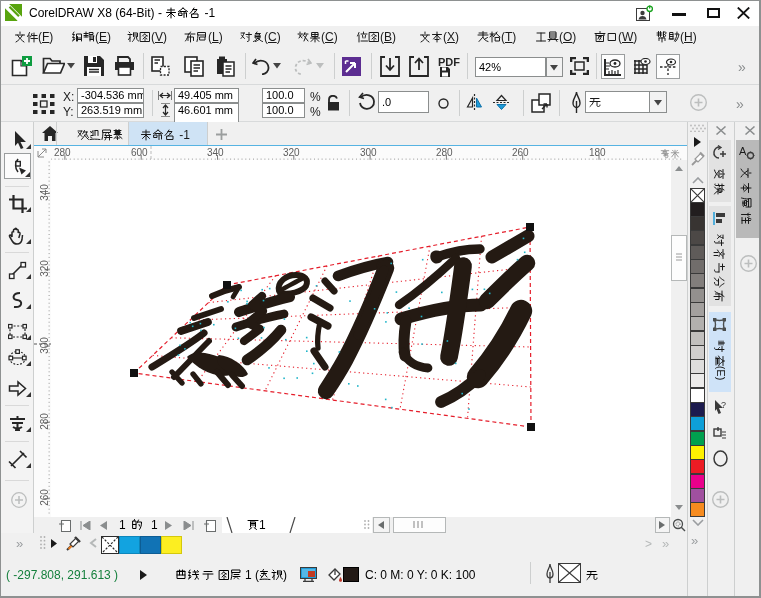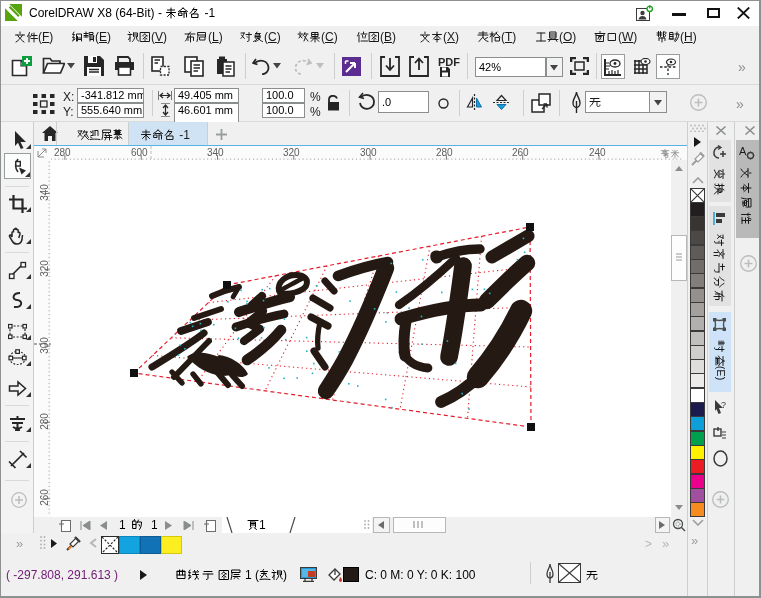--- a/index.html
+++ b/index.html
@@ -218,22 +218,22 @@
 <rect x="0" y="8" width="4.5" height="4"></rect>
       <rect x="17" y="8" width="4.5" height="4"></rect>
 <rect x="0" y="16" width="4.5" height="4"></rect>
       <rect x="8.5" y="16" width="4.5" height="4"></rect>
       <rect x="17" y="16" width="4.5" height="4"></rect>
     </g>
 <rect x="7.5" y="7" width="6.5" height="6" fill="none" stroke="#262626" stroke-width="1.3"></rect>
   </svg>
 <div class="abs" style="left:63px;top:90px;font-size:12px;color:#1a1a1a;white-space:nowrap">X:</div>
 <div class="abs" style="left:63px;top:105px;font-size:12px;color:#1a1a1a;white-space:nowrap">Y:</div>
-<div class="fld" style="left:77px;top:88px;width:67px;height:15px;line-height:13px">-341.812 mm</div>
-<div class="fld" style="left:77px;top:103px;width:67px;height:15px;line-height:13px">555.640 mm</div>
+<div class="fld" style="left:77px;top:88px;width:67px;height:15px;line-height:13px">-304.536 mm</div>
+<div class="fld" style="left:77px;top:103px;width:67px;height:15px;line-height:13px">263.519 mm</div>
 <div class="sep" style="left:152px;top:90px;height:26px"></div>
 <svg class="abs" style="left:158px;top:91px" width="14" height="9" viewBox="0 0 14 9">
     <path d="M0 0 V9 M14 0 V9 M2 4.5 H12 M5 2 L2 4.5 L5 7 M9 2 L12 4.5 L9 7" stroke="#262626" stroke-width="1.2" fill="none"></path>
   </svg>
 <svg class="abs" style="left:161px;top:103px" width="9" height="14" viewBox="0 0 9 14">
     <path d="M0 0 H9 M0 14 H9 M4.5 2 V12 M2 5 L4.5 2 L7 5 M2 9 L4.5 12 L7 9" stroke="#262626" stroke-width="1.2" fill="none"></path>
   </svg>
 <div class="fld" style="left:174px;top:88px;width:65px;height:15px;line-height:13px">49.405 mm</div>
 <div class="fld" style="left:174px;top:103px;width:65px;height:32px;line-height:13px">46.601 mm</div>
 <div class="fld" style="left:262px;top:88px;width:43px;height:15px;line-height:13px">100.0</div>
@@ -412,21 +412,21 @@
     <path d="M36.0 12.5 V13.8 M39.8 12.5 V13.8 M43.6 12.5 V13.8 M47.4 12.5 V13.8 M51.3 12.5 V13.8 M55.1 12.5 V13.8 M58.9 12.5 V13.8 M62.7 12.5 V13.8 M66.5 12.5 V13.8 M70.3 12.5 V13.8 M74.2 12.5 V13.8 M78.0 12.5 V13.8 M81.8 12.5 V13.8 M85.6 12.5 V13.8 M89.4 12.5 V13.8 M93.2 12.5 V13.8 M97.0 12.5 V13.8 M100.9 12.5 V13.8 M104.7 12.5 V13.8 M108.5 12.5 V13.8 M112.3 12.5 V13.8 M116.1 12.5 V13.8 M119.9 12.5 V13.8 M123.7 12.5 V13.8 M127.6 12.5 V13.8 M131.4 12.5 V13.8 M135.2 12.5 V13.8 M139.0 12.5 V13.8 M142.8 12.5 V13.8 M146.6 12.5 V13.8 M150.4 12.5 V13.8 M154.3 12.5 V13.8 M158.1 12.5 V13.8 M161.9 12.5 V13.8 M165.7 12.5 V13.8 M169.5 12.5 V13.8 M173.3 12.5 V13.8 M177.2 12.5 V13.8 M181.0 12.5 V13.8 M184.8 12.5 V13.8 M188.6 12.5 V13.8 M192.4 12.5 V13.8 M196.2 12.5 V13.8 M200.0 12.5 V13.8 M203.9 12.5 V13.8 M207.7 12.5 V13.8 M211.5 12.5 V13.8 M215.3 12.5 V13.8 M219.1 12.5 V13.8 M222.9 12.5 V13.8 M226.8 12.5 V13.8 M230.6 12.5 V13.8 M234.4 12.5 V13.8 M238.2 12.5 V13.8 M242.0 12.5 V13.8 M245.8 12.5 V13.8 M249.6 12.5 V13.8 M253.5 12.5 V13.8 M257.3 12.5 V13.8 M261.1 12.5 V13.8 M264.9 12.5 V13.8 M268.7 12.5 V13.8 M272.5 12.5 V13.8 M276.3 12.5 V13.8 M280.2 12.5 V13.8 M284.0 12.5 V13.8 M287.8 12.5 V13.8 M291.6 12.5 V13.8 M295.4 12.5 V13.8 M299.2 12.5 V13.8 M303.1 12.5 V13.8 M306.9 12.5 V13.8 M310.7 12.5 V13.8 M314.5 12.5 V13.8 M318.3 12.5 V13.8 M322.1 12.5 V13.8 M325.9 12.5 V13.8 M329.8 12.5 V13.8 M333.6 12.5 V13.8 M337.4 12.5 V13.8 M341.2 12.5 V13.8 M345.0 12.5 V13.8 M348.8 12.5 V13.8 M352.6 12.5 V13.8 M356.5 12.5 V13.8 M360.3 12.5 V13.8 M364.1 12.5 V13.8 M367.9 12.5 V13.8 M371.7 12.5 V13.8 M375.5 12.5 V13.8 M379.4 12.5 V13.8 M383.2 12.5 V13.8 M387.0 12.5 V13.8 M390.8 12.5 V13.8 M394.6 12.5 V13.8 M398.4 12.5 V13.8 M402.2 12.5 V13.8 M406.1 12.5 V13.8 M409.9 12.5 V13.8 M413.7 12.5 V13.8 M417.5 12.5 V13.8 M421.3 12.5 V13.8 M425.1 12.5 V13.8 M428.9 12.5 V13.8 M432.8 12.5 V13.8 M436.6 12.5 V13.8 M440.4 12.5 V13.8 M444.2 12.5 V13.8 M448.0 12.5 V13.8 M451.8 12.5 V13.8 M455.6 12.5 V13.8 M459.5 12.5 V13.8 M463.3 12.5 V13.8 M467.1 12.5 V13.8 M470.9 12.5 V13.8 M474.7 12.5 V13.8 M478.5 12.5 V13.8 M482.4 12.5 V13.8 M486.2 12.5 V13.8 M490.0 12.5 V13.8 M493.8 12.5 V13.8 M497.6 12.5 V13.8 M501.4 12.5 V13.8 M505.2 12.5 V13.8 M509.1 12.5 V13.8 M512.9 12.5 V13.8 M516.7 12.5 V13.8 M520.5 12.5 V13.8 M524.3 12.5 V13.8 M528.1 12.5 V13.8 M532.0 12.5 V13.8 M535.8 12.5 V13.8 M539.6 12.5 V13.8 M543.4 12.5 V13.8 M547.2 12.5 V13.8 M551.0 12.5 V13.8 M554.8 12.5 V13.8 M558.7 12.5 V13.8 M562.5 12.5 V13.8 M566.3 12.5 V13.8 M570.1 12.5 V13.8 M573.9 12.5 V13.8 M577.7 12.5 V13.8 M581.5 12.5 V13.8 M585.4 12.5 V13.8 M589.2 12.5 V13.8 M593.0 12.5 V13.8 M596.8 12.5 V13.8 M600.6 12.5 V13.8 M604.4 12.5 V13.8 M608.2 12.5 V13.8 M612.1 12.5 V13.8 M615.9 12.5 V13.8 M619.7 12.5 V13.8 M623.5 12.5 V13.8 M627.3 12.5 V13.8 M631.1 12.5 V13.8 M635.0 12.5 V13.8 M638.8 12.5 V13.8 M642.6 12.5 V13.8 M646.4 12.5 V13.8 M650.2 12.5 V13.8 M654.0 12.5 V13.8 M657.8 12.5 V13.8 M661.7 12.5 V13.8 M665.5 12.5 V13.8 M669.3 12.5 V13.8 M673.1 12.5 V13.8 M676.9 12.5 V13.8 M680.7 12.5 V13.8" stroke="#9b9b9b" stroke-width="0.8" fill="none" transform="translate(-34,0)"></path>
     <path d="M64.9 9 V13.8 M141.2 9 V13.8 M217.5 9 V13.8 M293.8 9 V13.8 M370.1 9 V13.8 M446.4 9 V13.8 M522.7 9 V13.8 M599.0 9 V13.8" stroke="#7a7a7a" stroke-width="1" fill="none" transform="translate(-34,0)"></path>
   </svg>
 <div class="abs" style="left:54px;top:147px;font-size:10px;color:#5c5c5c;white-space:nowrap">280</div>
 <div class="abs" style="left:131px;top:147px;font-size:10px;color:#5c5c5c;white-space:nowrap">600</div>
 <div class="abs" style="left:207px;top:147px;font-size:10px;color:#5c5c5c;white-space:nowrap">340</div>
 <div class="abs" style="left:283px;top:147px;font-size:10px;color:#5c5c5c;white-space:nowrap">320</div>
 <div class="abs" style="left:360px;top:147px;font-size:10px;color:#5c5c5c;white-space:nowrap">300</div>
 <div class="abs" style="left:436px;top:147px;font-size:10px;color:#5c5c5c;white-space:nowrap">280</div>
 <div class="abs" style="left:512px;top:147px;font-size:10px;color:#5c5c5c;white-space:nowrap">260</div>
-<div class="abs" style="left:589px;top:147px;font-size:10px;color:#5c5c5c;white-space:nowrap">240</div>
+<div class="abs" style="left:589px;top:147px;font-size:10px;color:#5c5c5c;white-space:nowrap">180</div>
 <div class="abs" style="left:660px;top:148px;font-size:10px;color:#8a8a8a;white-space:nowrap"><svg class="cg" width="10" height="10" viewBox="0 0 24 24" style="color:#8a8a8a">
       <path d="M12 1V3M3 4H21M8 6H16V9H8ZM4 11H20M10 13H18M9 16H19M13 12C13 15 12 17 12 18C12 20 14 21 16 21C18 21 19 20 19 18"></path>
     </svg><svg class="cg" width="10" height="10" viewBox="0 0 24 24" style="color:#8a8a8a">
       <path d="M6 3L9 6M18 3L15 6M3 9H21M12 3V22M11 10L4 19M13 10L20 19"></path>
     </svg></div>
 <div class="abs" style="left:34px;top:160px;width:17px;height:357px;background:#fbfbfb"></div>
 <svg class="abs" style="left:34px;top:160px" width="17" height="357" viewBox="0 0 17 357">
     <path d="M14.5 162.0 H15.8 M14.5 165.8 H15.8 M14.5 169.6 H15.8 M14.5 173.4 H15.8 M14.5 177.3 H15.8 M14.5 181.1 H15.8 M14.5 184.9 H15.8 M14.5 188.7 H15.8 M14.5 192.5 H15.8 M14.5 196.3 H15.8 M14.5 200.2 H15.8 M14.5 204.0 H15.8 M14.5 207.8 H15.8 M14.5 211.6 H15.8 M14.5 215.4 H15.8 M14.5 219.2 H15.8 M14.5 223.0 H15.8 M14.5 226.9 H15.8 M14.5 230.7 H15.8 M14.5 234.5 H15.8 M14.5 238.3 H15.8 M14.5 242.1 H15.8 M14.5 245.9 H15.8 M14.5 249.7 H15.8 M14.5 253.6 H15.8 M14.5 257.4 H15.8 M14.5 261.2 H15.8 M14.5 265.0 H15.8 M14.5 268.8 H15.8 M14.5 272.6 H15.8 M14.5 276.4 H15.8 M14.5 280.3 H15.8 M14.5 284.1 H15.8 M14.5 287.9 H15.8 M14.5 291.7 H15.8 M14.5 295.5 H15.8 M14.5 299.3 H15.8 M14.5 303.2 H15.8 M14.5 307.0 H15.8 M14.5 310.8 H15.8 M14.5 314.6 H15.8 M14.5 318.4 H15.8 M14.5 322.2 H15.8 M14.5 326.0 H15.8 M14.5 329.9 H15.8 M14.5 333.7 H15.8 M14.5 337.5 H15.8 M14.5 341.3 H15.8 M14.5 345.1 H15.8 M14.5 348.9 H15.8 M14.5 352.8 H15.8 M14.5 356.6 H15.8 M14.5 360.4 H15.8 M14.5 364.2 H15.8 M14.5 368.0 H15.8 M14.5 371.8 H15.8 M14.5 375.6 H15.8 M14.5 379.5 H15.8 M14.5 383.3 H15.8 M14.5 387.1 H15.8 M14.5 390.9 H15.8 M14.5 394.7 H15.8 M14.5 398.5 H15.8 M14.5 402.3 H15.8 M14.5 406.2 H15.8 M14.5 410.0 H15.8 M14.5 413.8 H15.8 M14.5 417.6 H15.8 M14.5 421.4 H15.8 M14.5 425.2 H15.8 M14.5 429.1 H15.8 M14.5 432.9 H15.8 M14.5 436.7 H15.8 M14.5 440.5 H15.8 M14.5 444.3 H15.8 M14.5 448.1 H15.8 M14.5 451.9 H15.8 M14.5 455.8 H15.8 M14.5 459.6 H15.8 M14.5 463.4 H15.8 M14.5 467.2 H15.8 M14.5 471.0 H15.8 M14.5 474.8 H15.8 M14.5 478.6 H15.8 M14.5 482.5 H15.8 M14.5 486.3 H15.8 M14.5 490.1 H15.8 M14.5 493.9 H15.8 M14.5 497.7 H15.8 M14.5 501.5 H15.8 M14.5 505.4 H15.8 M14.5 509.2 H15.8 M14.5 513.0 H15.8" stroke="#9b9b9b" stroke-width="0.8" fill="none" transform="translate(0,-160)"></path>
     <path d="M10.5 193.5 H15.8 M10.5 269.8 H15.8 M10.5 346.1 H15.8 M10.5 422.4 H15.8 M10.5 498.7 H15.8" stroke="#7a7a7a" stroke-width="1" fill="none" transform="translate(0,-160)"></path>
   </svg>
@@ -547,21 +547,21 @@
 <div class="abs" style="left:101px;top:536px;width:18px;height:18px;background:#fff;border:1px solid #2b2b2b"></div>
 <svg class="abs" style="left:102px;top:537px" width="16" height="16" viewBox="0 0 16 16">
     <path d="M0 0 L16 16 M16 0 L0 16" stroke="#2b2b2b" stroke-width="1.2" stroke-dasharray="2.2 1.6"></path>
   </svg>
 <div class="abs" style="left:119px;top:536px;width:21px;height:18px;background:#12a3e0;border:1px solid #0d86bb"></div>
 <div class="abs" style="left:140px;top:536px;width:21px;height:18px;background:#1173b5;border:1px solid #0d5d94"></div>
 <div class="abs" style="left:161px;top:536px;width:21px;height:18px;background:#fcee21;border:1px solid #d4c80c"></div>
 <div class="abs" style="left:645px;top:537px;font-size:12px;color:#b5b8b8;white-space:nowrap">&gt;</div>
 <div class="abs" style="left:662px;top:536px;font-size:13px;color:#b5b8b8;white-space:nowrap">»</div>
 <div class="abs" style="left:0px;top:556px;width:761px;height:42px;background:#f0f0f0"></div>
-<div class="abs" style="left:6px;top:568px;font-size:12px;color:#701a75;white-space:nowrap">( -297.808, 291.613 )</div>
+<div class="abs" style="left:6px;top:568px;font-size:12px;color:#15803d;white-space:nowrap">( -297.808, 291.613 )</div>
 <svg class="abs" style="left:140px;top:570px" width="7" height="10" viewBox="0 0 7 10">
     <path d="M0 0 L7 5 L0 10 Z" fill="#1a1a1a"></path>
   </svg>
 <div class="abs" style="left:175px;top:568px;font-size:12px;color:#000;white-space:nowrap"><svg class="cg" width="12" height="12" viewBox="0 0 24 24" style="color:#000">
       <path d="M4 5V19H20V5ZM4 5H20M9 2V12M15 2V12M4 12H20"></path>
     </svg><svg class="cg" width="12" height="12" viewBox="0 0 24 24" style="color:#000">
       <path d="M6 2L3 7H7L3 13H7L4 18M3 20L8 16M12 6H22M11 11H23M15 3L19 14C20 17 21 19 23 20M20 15L16 21M21 3L23 5"></path>
     </svg> <svg class="cg" width="12" height="12" viewBox="0 0 24 24" style="color:#000">
       <path d="M4 5H20M2 10H22M12 10V18C12 20 11 21 9 21"></path>
     </svg> <svg class="cg" width="12" height="12" viewBox="0 0 24 24" style="color:#000">

